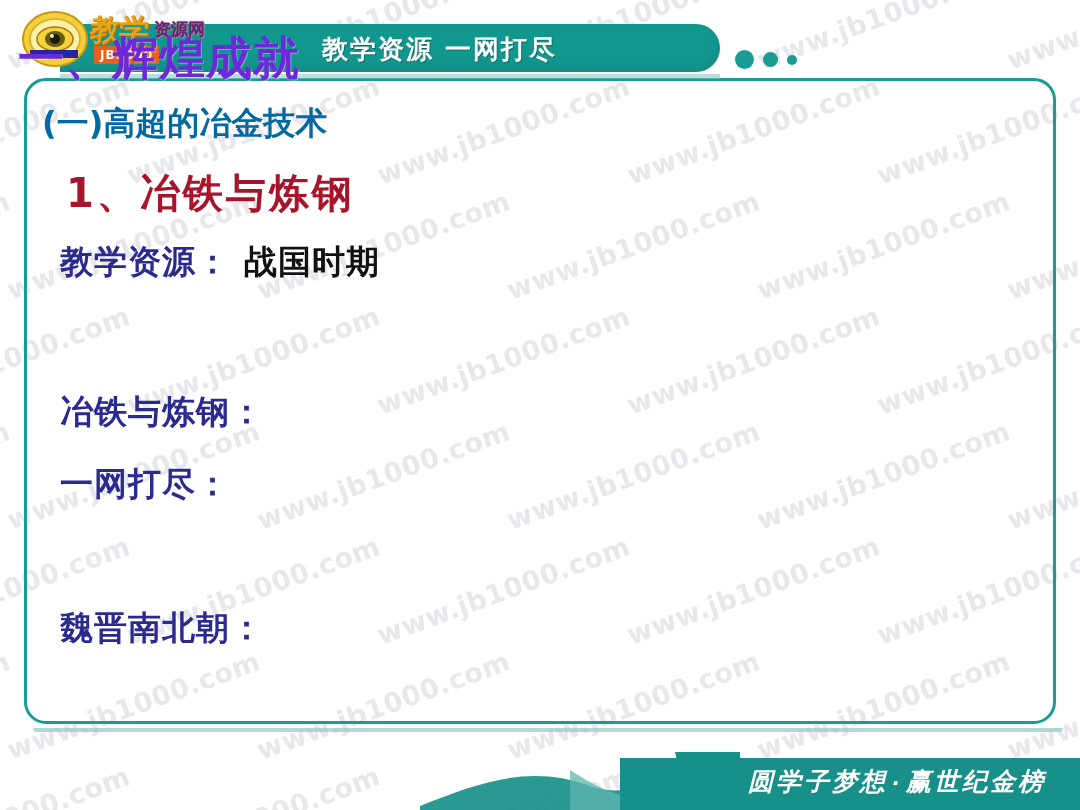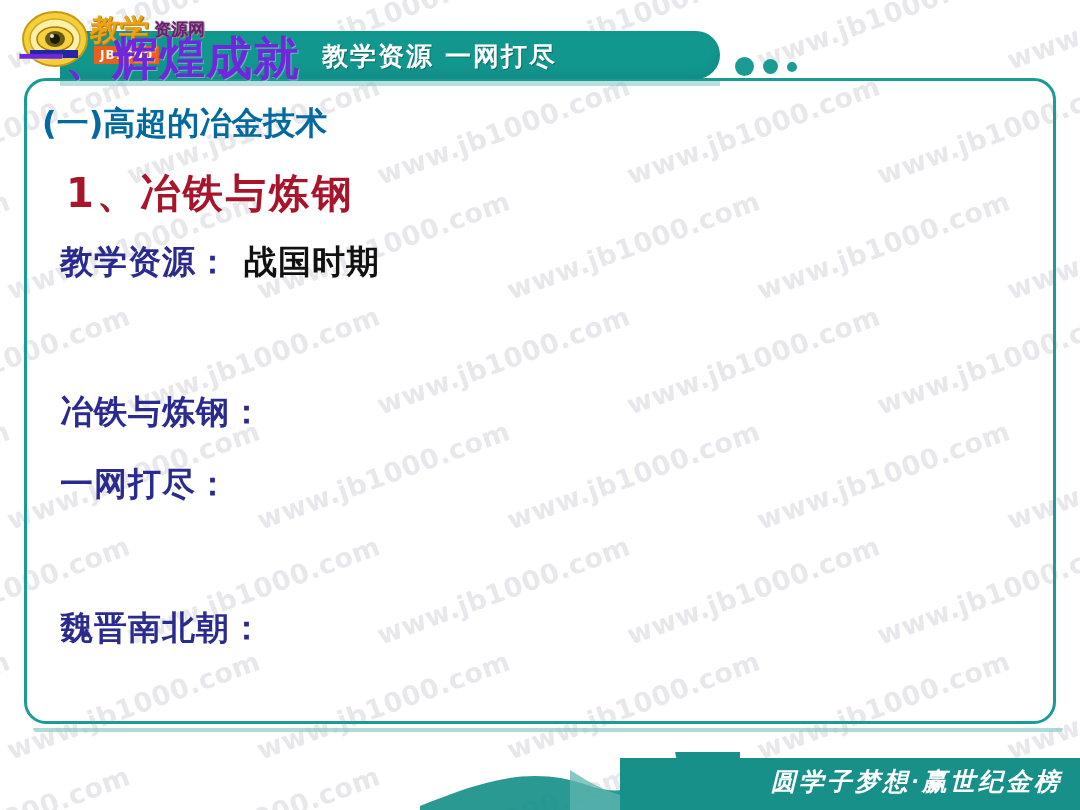--- a/index.html
+++ b/index.html
@@ -37,21 +37,21 @@
     white-space: nowrap;
     transform: rotate(-20deg);
     opacity: .62;
     letter-spacing: .5px;
   }
 
   
   .header {
     position: absolute;
     left: 0;
-    top: 11px;
+    top: 4px;
     width: 972px;
     height: 82px;
     z-index: 4;
   }
   .banner-bar {
     position: absolute;
     left: 60px;
     top: 20px;
     width: 660px;
     height: 48px;
@@ -237,26 +237,26 @@
   .footer-band {
     position: absolute;
     right: 0;
     bottom: 0;
     width: 460px;
     height: 52px;
     background: #179089;
   }
   .footer-text {
     position: absolute;
-    right: 18px;
+    right: 34px;
     bottom: 12px;
     font-size: 25px;
     font-weight: 700;
     color: #ffffff;
-    font-family: Liberation Sans, sans-serif;
+    font-family: Liberation Mono, monospace;
     font-style: italic;
     letter-spacing: 3px;
     white-space: nowrap;
   }
   .footer-wave {
     position: absolute;
     left: 420px;
     bottom: 0;
     width: 320px;
     height: 58px;

